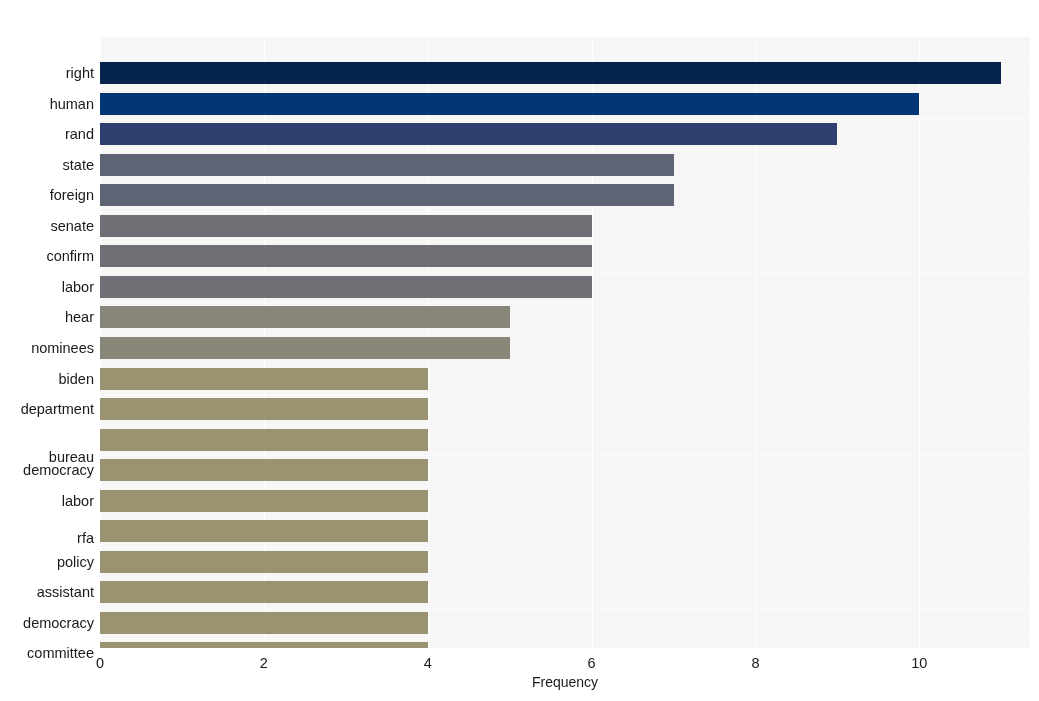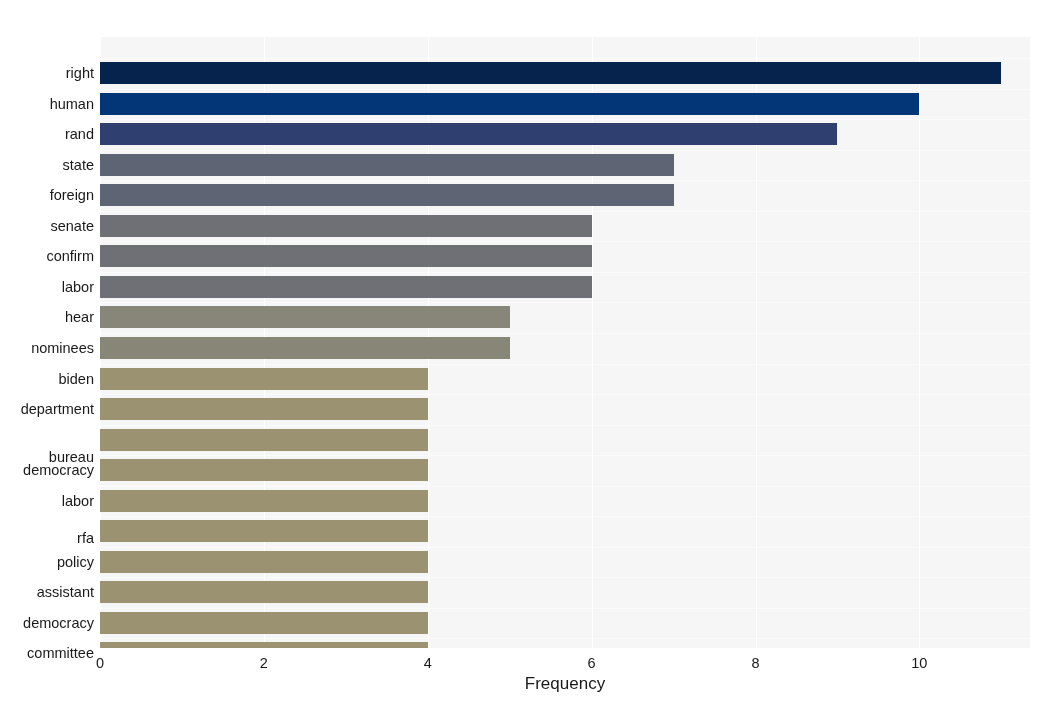--- a/index.html
+++ b/index.html
@@ -94,21 +94,21 @@
     color: #1a1a1a;
     transform: translateX(-50%);
     white-space: nowrap;
   }
   #x-axis-label {
     position: absolute;
     left: 100px;
     top: 674px;
     width: 930px;
     text-align: center;
-    font-size: 17px;
+    font-size: 14px;
     color: #1a1a1a;
   }
 </style>
 </head>
 <body>
 
 <div id="figure">
 
 
   <div id="plot-area">

